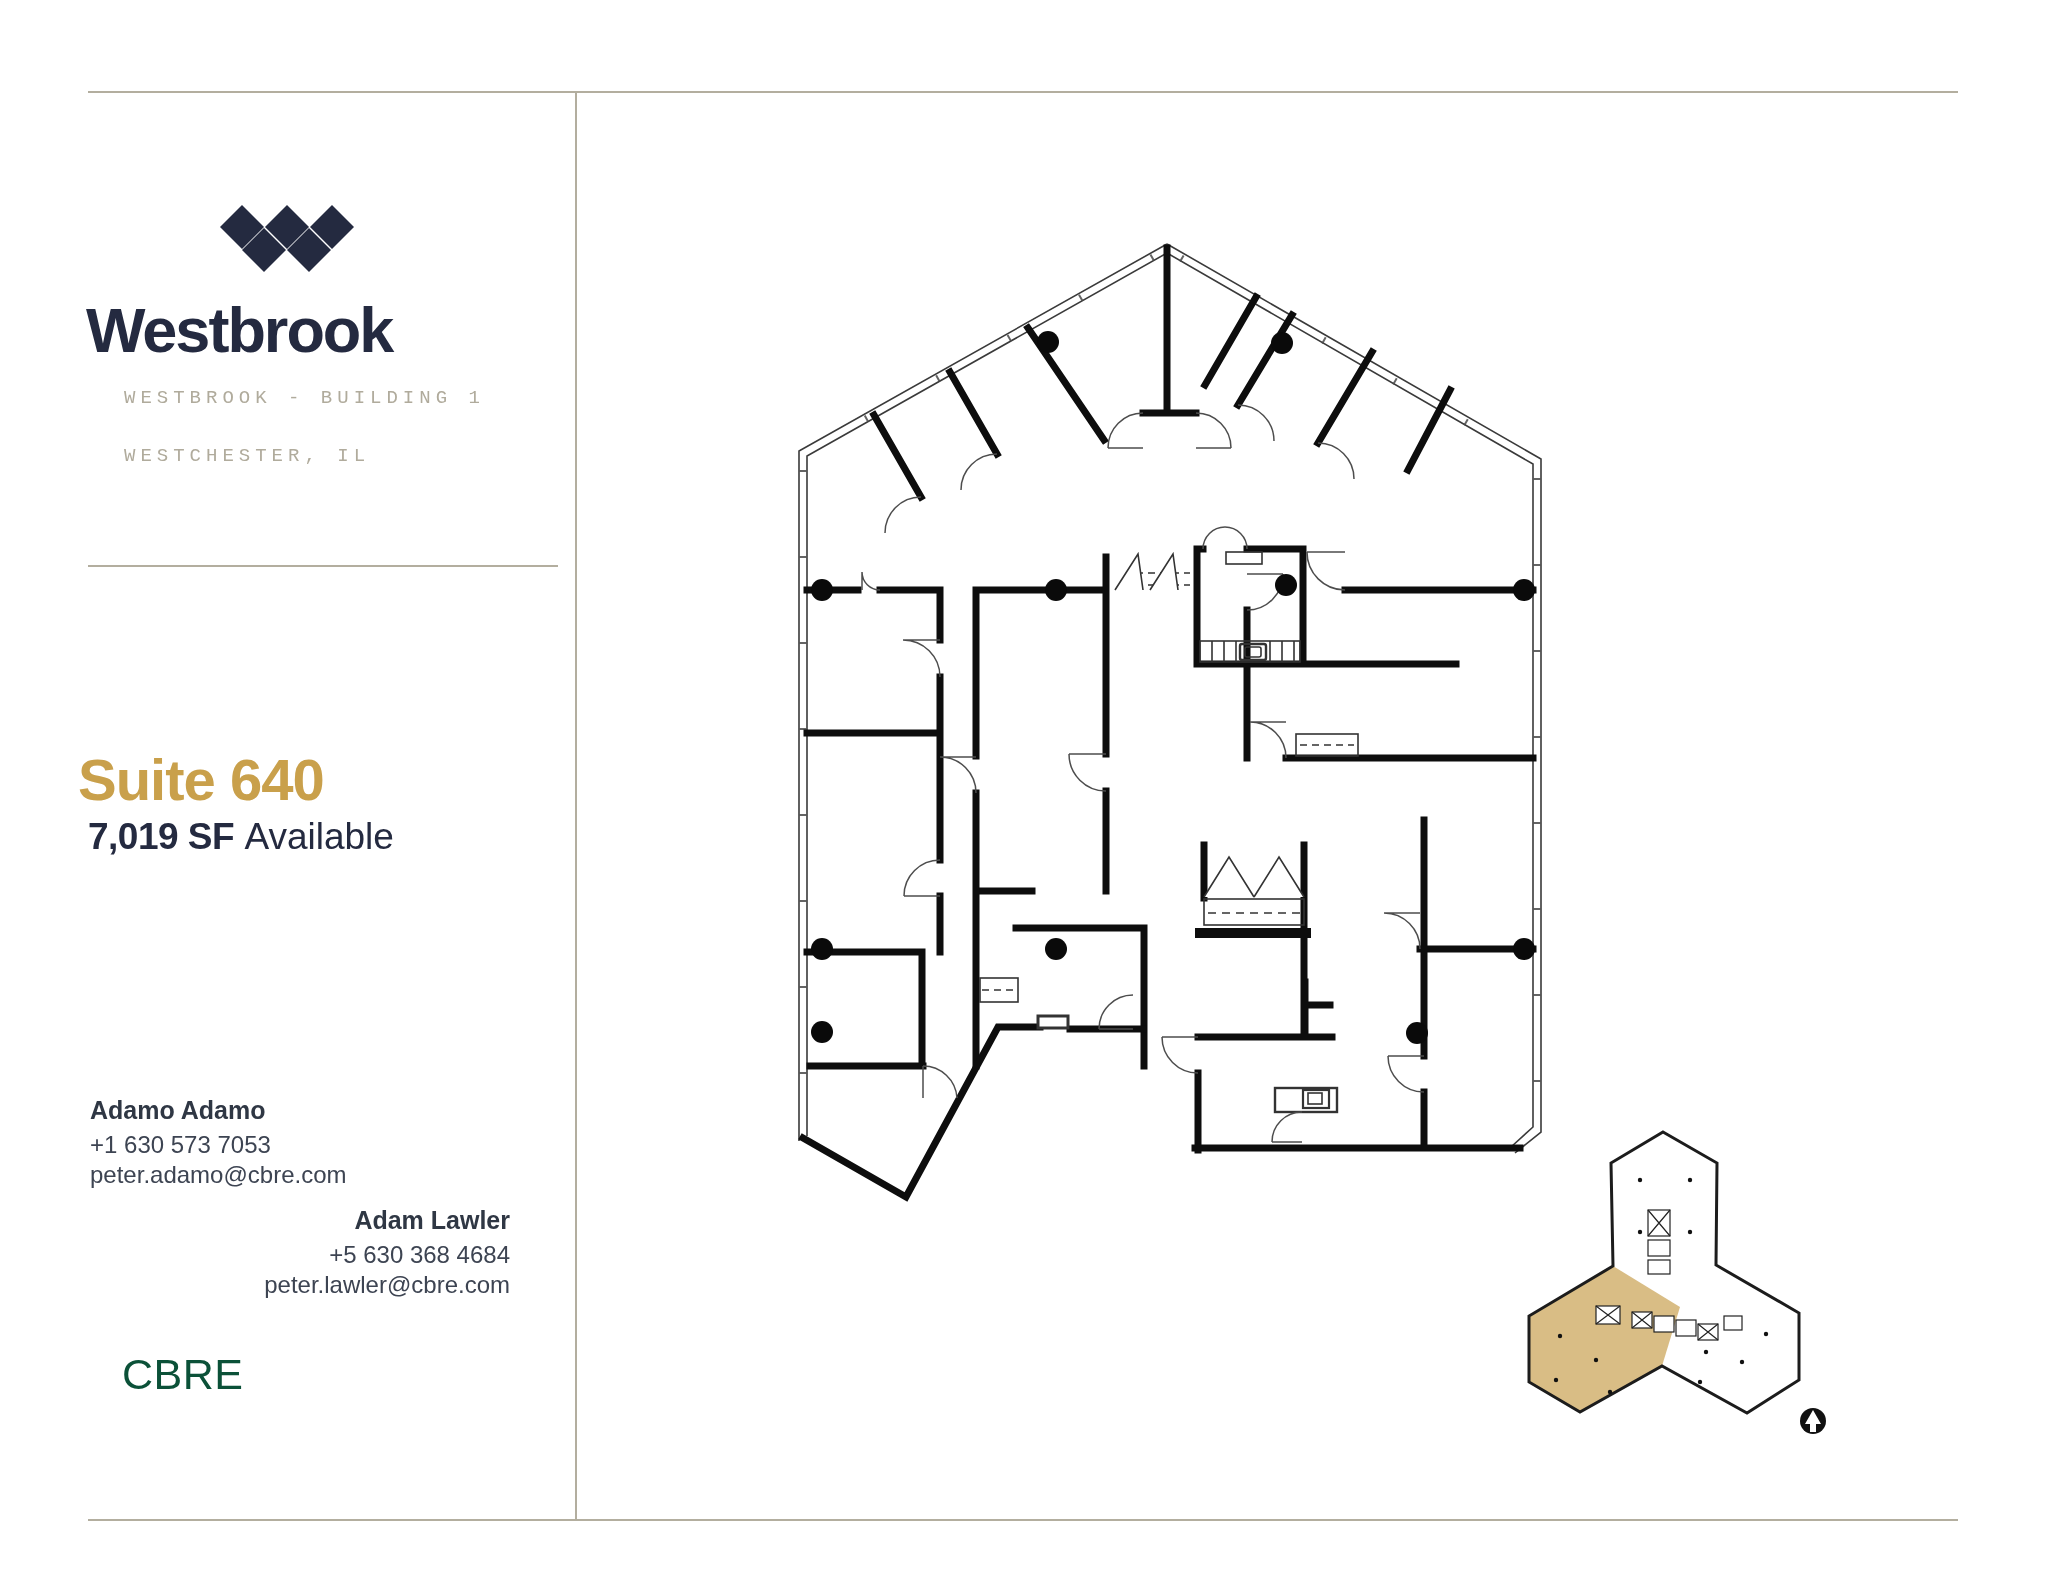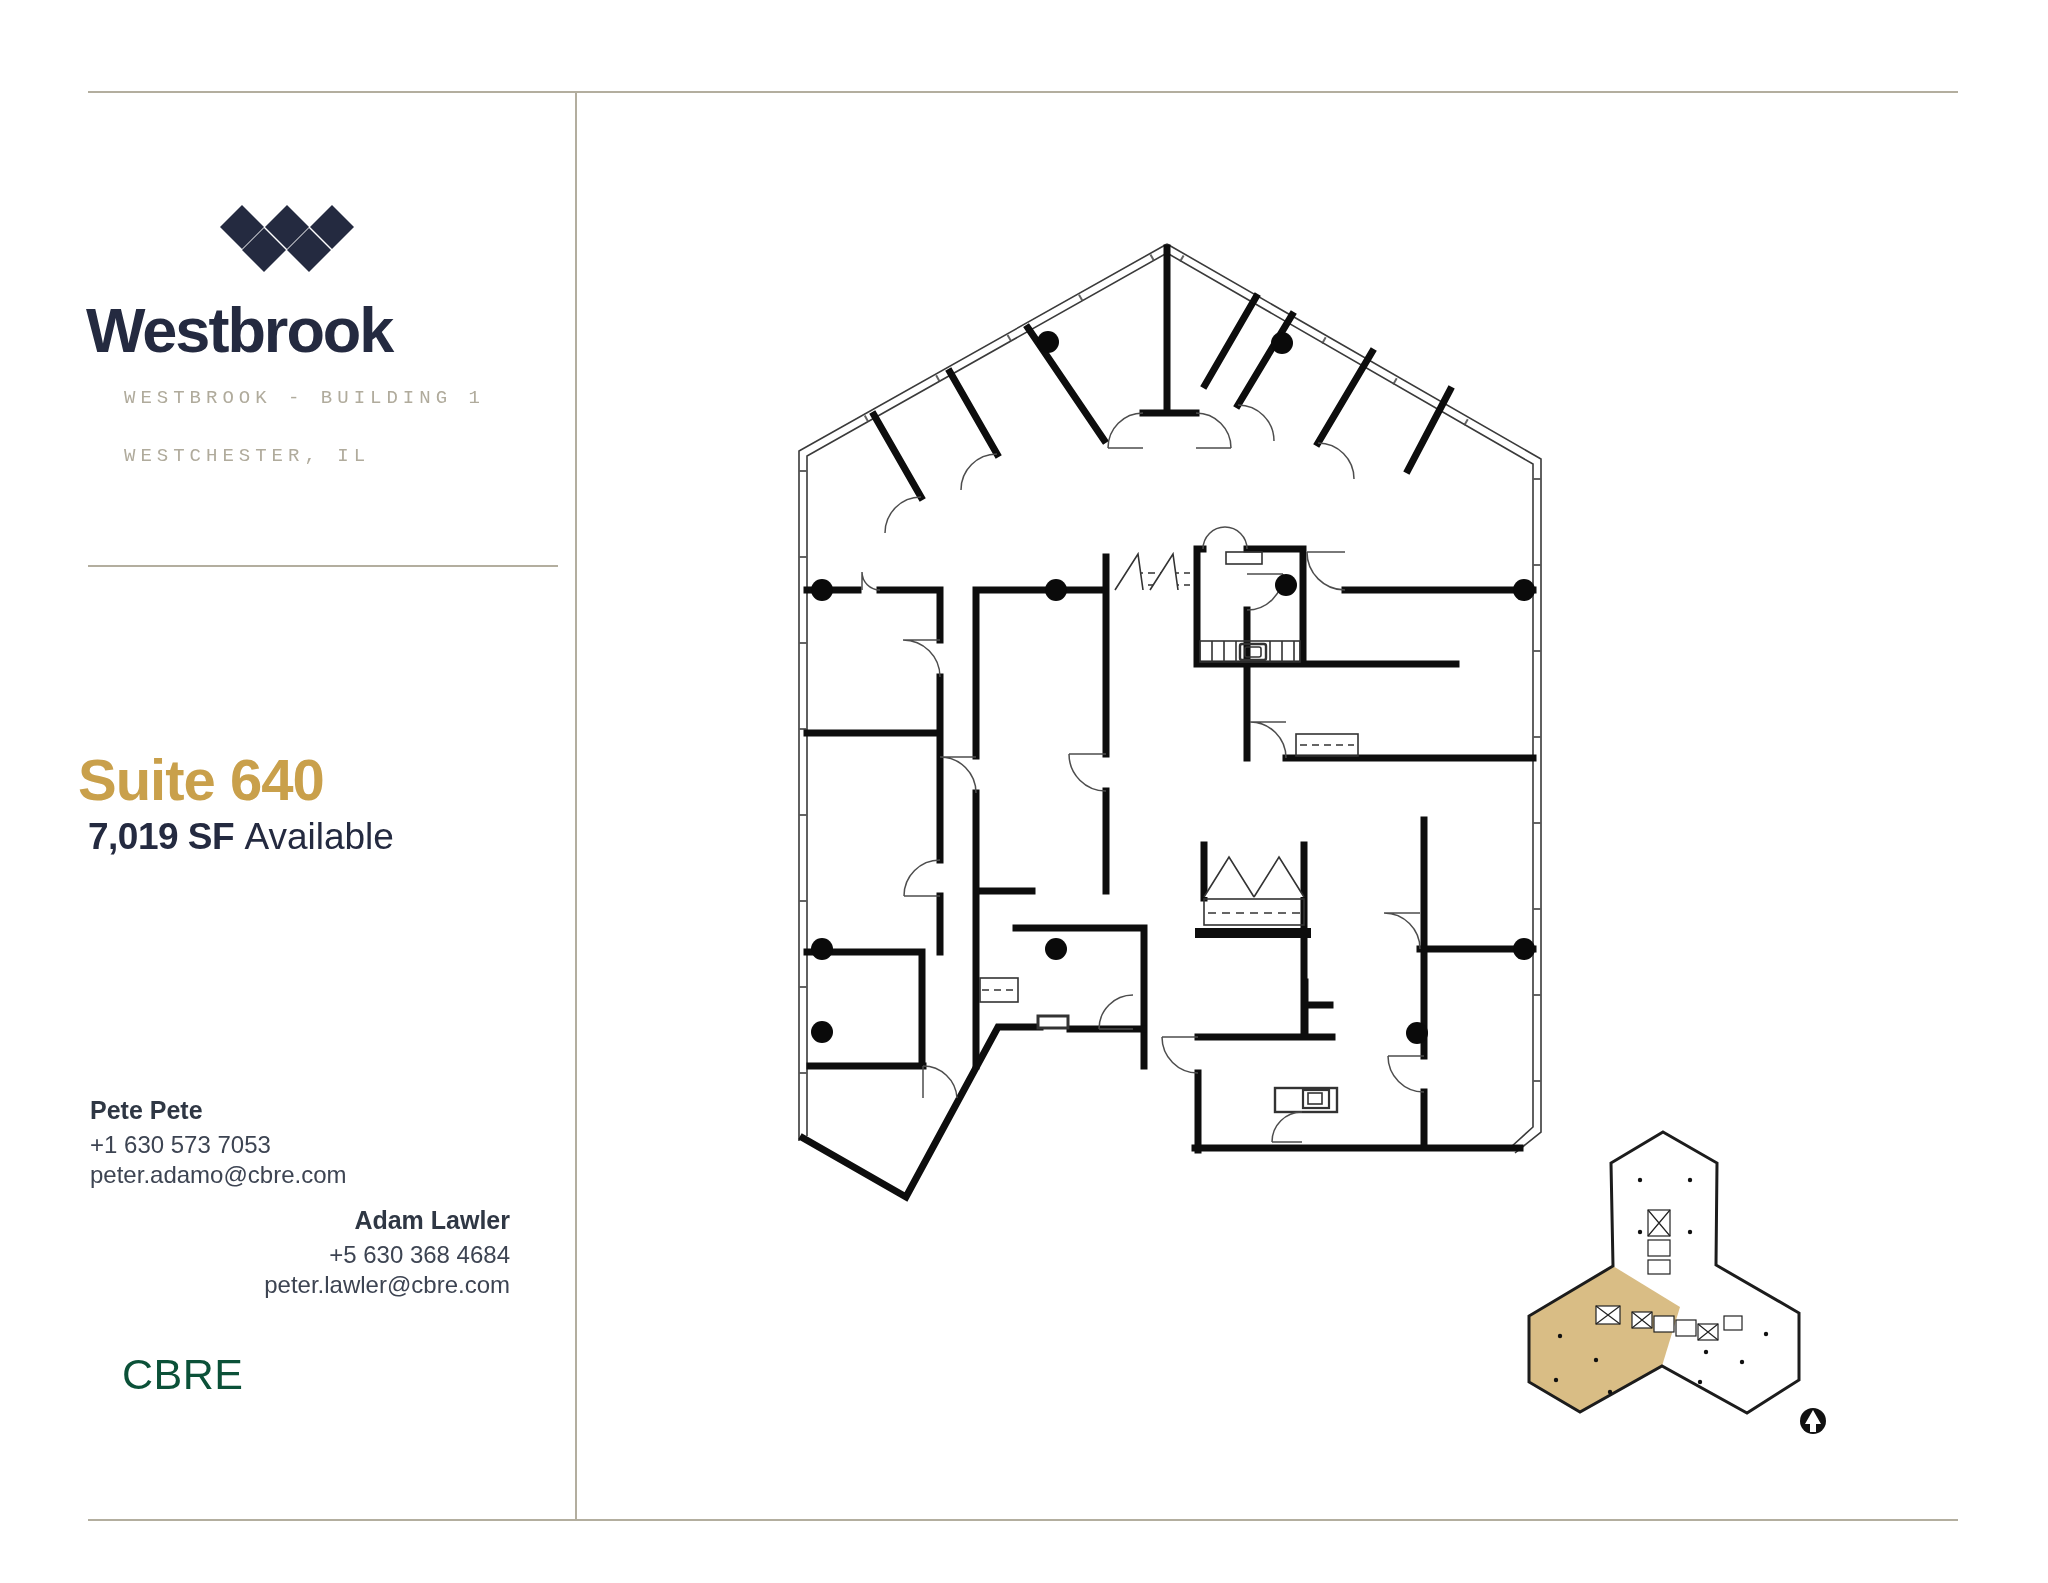--- a/index.html
+++ b/index.html
@@ -40,21 +40,21 @@
 
 <div class="abs wordmark">Westbrook</div>
 
 <div class="abs addr"><span>WESTBROOK - BUILDING 1</span><br>
 <span>WESTCHESTER, IL</span></div>
 
 <div class="abs suite">Suite 640</div>
 <div class="abs sfline"><b>7,019 SF</b>&nbsp;<span>Available</span></div>
 
 <div class="abs contact" style="top:1096px;">
-  <div class="c-name">Pete Pete</div>
+  <div class="c-name">Adamo Adamo</div>
   <div class="c-line">+1 630 573 7053</div>
   <div class="c-line">peter.adamo@cbre.com</div>
 </div>
 <div class="abs contact" style="top:1206px;text-align:right;">
   <div class="c-name">Adam Lawler</div>
   <div class="c-line">+5 630 368 4684</div>
   <div class="c-line">peter.lawler@cbre.com</div>
 </div>
 
 <div class="abs cbre">CBRE</div>

